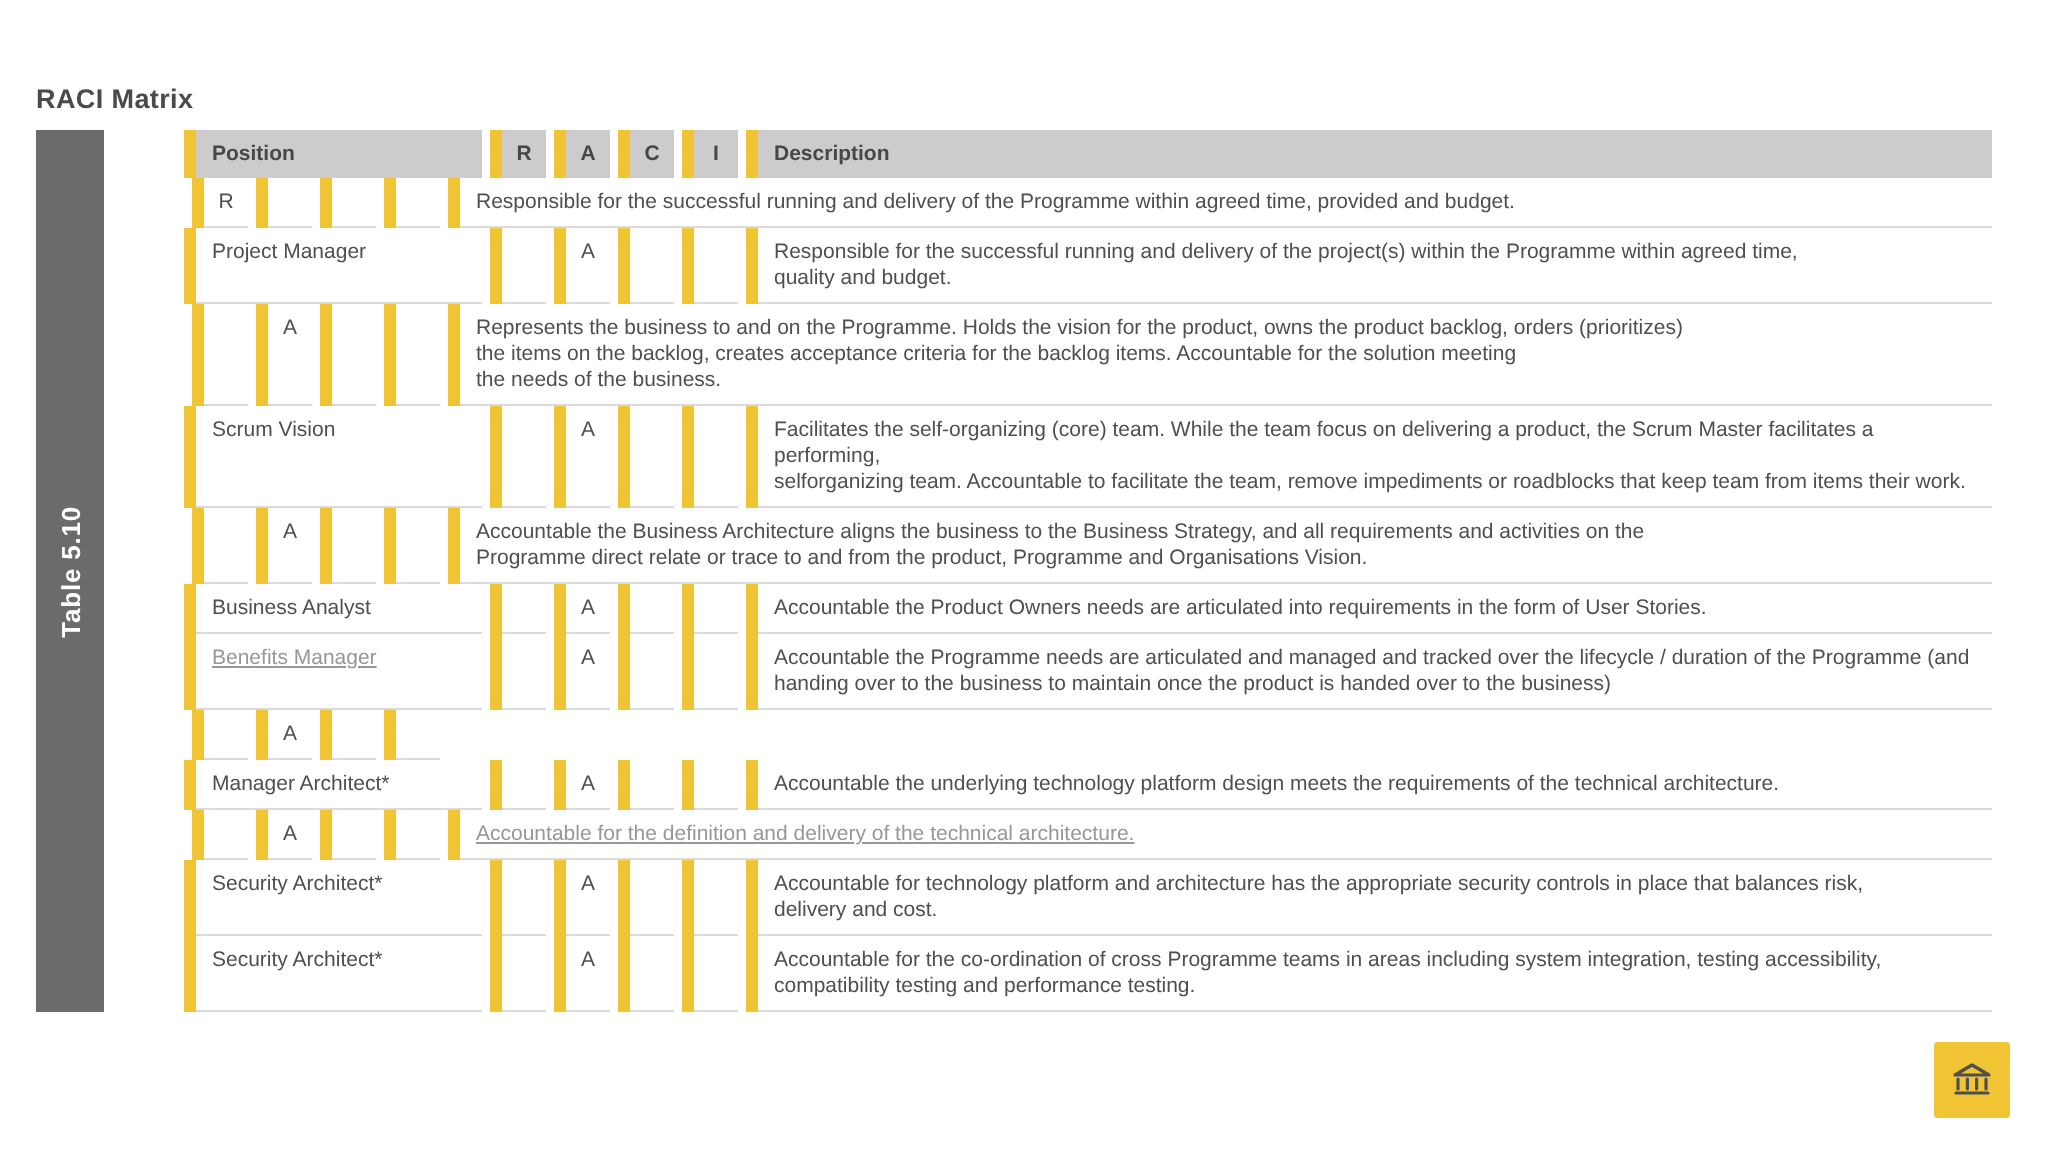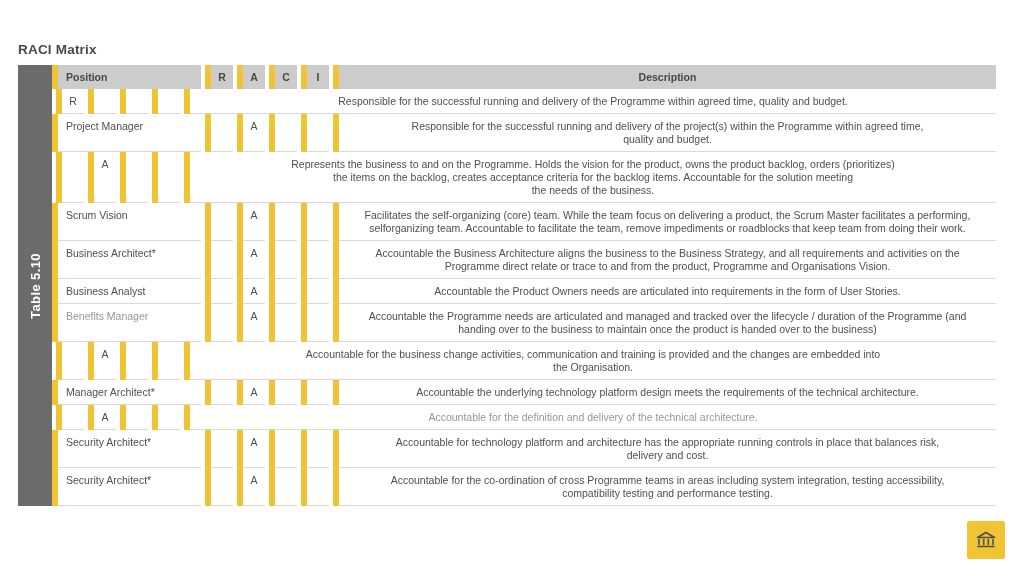--- a/index.html
+++ b/index.html
@@ -45,52 +45,52 @@
   }
   .side-bar .label{
     writing-mode:vertical-rl;
     transform:rotate(180deg);
     color:#ffffff;
     font-weight:bold;
     font-size:13px;
     letter-spacing:.4px;
     white-space:nowrap;
   }
-  .rows{flex:1;display:flex;flex-direction:column;}
+  .rows{flex:1;display:flex;flex-direction:column;margin-left:40px;}
   .row{display:flex;align-items:stretch;}
   .cell{
     border-left:6px solid var(--accent-yellow);
     display:flex;
     flex-direction:column;
   }
   .gap{width:4px;flex:0 0 4px;}
   .pos{width:149px;flex:0 0 149px;}
   .letter{width:28px;flex:0 0 28px;}
-  .desc{flex:1;min-width:0;text-align:center;}
+  .desc{flex:1;min-width:0;}
   .cin{
     flex:1;
     padding:6px 8px 5px 8px;
     font-size:10.5px;
     line-height:13px;
     border-bottom:1px solid var(--divider);
     white-space:pre-line;
   }
   .letter .cin{
     padding-left:0;padding-right:0;
     text-align:center;
     border-bottom:1px solid var(--divider);
   }
   .row.header .cin{
     background:var(--header-gray);
     font-weight:bold;
     border-bottom:none;
     color:#474747;
     white-space:nowrap;
   }
-  .muted{color:var(--text-muted);}
+  .muted{color:var(--text-muted);text-decoration:underline;}
   .corner-button{
     position:absolute;
     right:19px;
     bottom:17px;
     width:38px;
     height:38px;
     background:var(--accent-yellow);
     border:none;
     border-radius:2px;
     display:flex;
@@ -148,21 +148,21 @@
         <div class="gap"></div>
         <div class="cell letter">
           <div class="cin"></div>
         </div>
         <div class="gap"></div>
         <div class="cell letter">
           <div class="cin"></div>
         </div>
         <div class="gap"></div>
         <div class="cell desc">
-          <div class="cin">Responsible for the successful running and delivery of the Programme within agreed time, quality and budget.</div>
+          <div class="cin">Responsible for the successful running and delivery of the Programme within agreed time, provided and budget.</div>
         </div>
       </div>
       <div class="row">
         <div class="cell pos">
           <div class="cin">Project Manager</div>
         </div>
         <div class="gap"></div>
         <div class="cell letter">
           <div class="cin"></div>
         </div>
@@ -224,27 +224,24 @@
         <div class="cell letter">
           <div class="cin"></div>
         </div>
         <div class="gap"></div>
         <div class="cell letter">
           <div class="cin"></div>
         </div>
         <div class="gap"></div>
         <div class="cell desc">
           <div class="cin">Facilitates the self-organizing (core) team. While the team focus on delivering a product, the Scrum Master facilitates a performing,
-selforganizing team. Accountable to facilitate the team, remove impediments or roadblocks that keep team from doing their work.</div>
-        </div>
-      </div>
-      <div class="row">
-        <div class="cell pos">
-          <div class="cin">Business Architect*</div>
-        </div>
+selforganizing team. Accountable to facilitate the team, remove impediments or roadblocks that keep team from items their work.</div>
+        </div>
+      </div>
+      <div class="row">
         <div class="gap"></div>
         <div class="cell letter">
           <div class="cin"></div>
         </div>
         <div class="gap"></div>
         <div class="cell letter">
           <div class="cin">A</div>
         </div>
         <div class="gap"></div>
         <div class="cell letter">
@@ -322,24 +319,20 @@
         </div>
         <div class="gap"></div>
         <div class="cell letter">
           <div class="cin"></div>
         </div>
         <div class="gap"></div>
         <div class="cell letter">
           <div class="cin"></div>
         </div>
         <div class="gap"></div>
-        <div class="cell desc">
-          <div class="cin">Accountable for the business change activities, communication and training is provided and the changes are embedded into
-the Organisation.</div>
-        </div>
       </div>
       <div class="row">
         <div class="cell pos">
           <div class="cin">Manager Architect*</div>
         </div>
         <div class="gap"></div>
         <div class="cell letter">
           <div class="cin"></div>
         </div>
         <div class="gap"></div>
@@ -396,21 +389,21 @@
         <div class="gap"></div>
         <div class="cell letter">
           <div class="cin"></div>
         </div>
         <div class="gap"></div>
         <div class="cell letter">
           <div class="cin"></div>
         </div>
         <div class="gap"></div>
         <div class="cell desc">
-          <div class="cin">Accountable for technology platform and architecture has the appropriate running controls in place that balances risk,
+          <div class="cin">Accountable for technology platform and architecture has the appropriate security controls in place that balances risk,
 delivery and cost.</div>
         </div>
       </div>
       <div class="row">
         <div class="cell pos">
           <div class="cin">Security Architect*</div>
         </div>
         <div class="gap"></div>
         <div class="cell letter">
           <div class="cin"></div>

